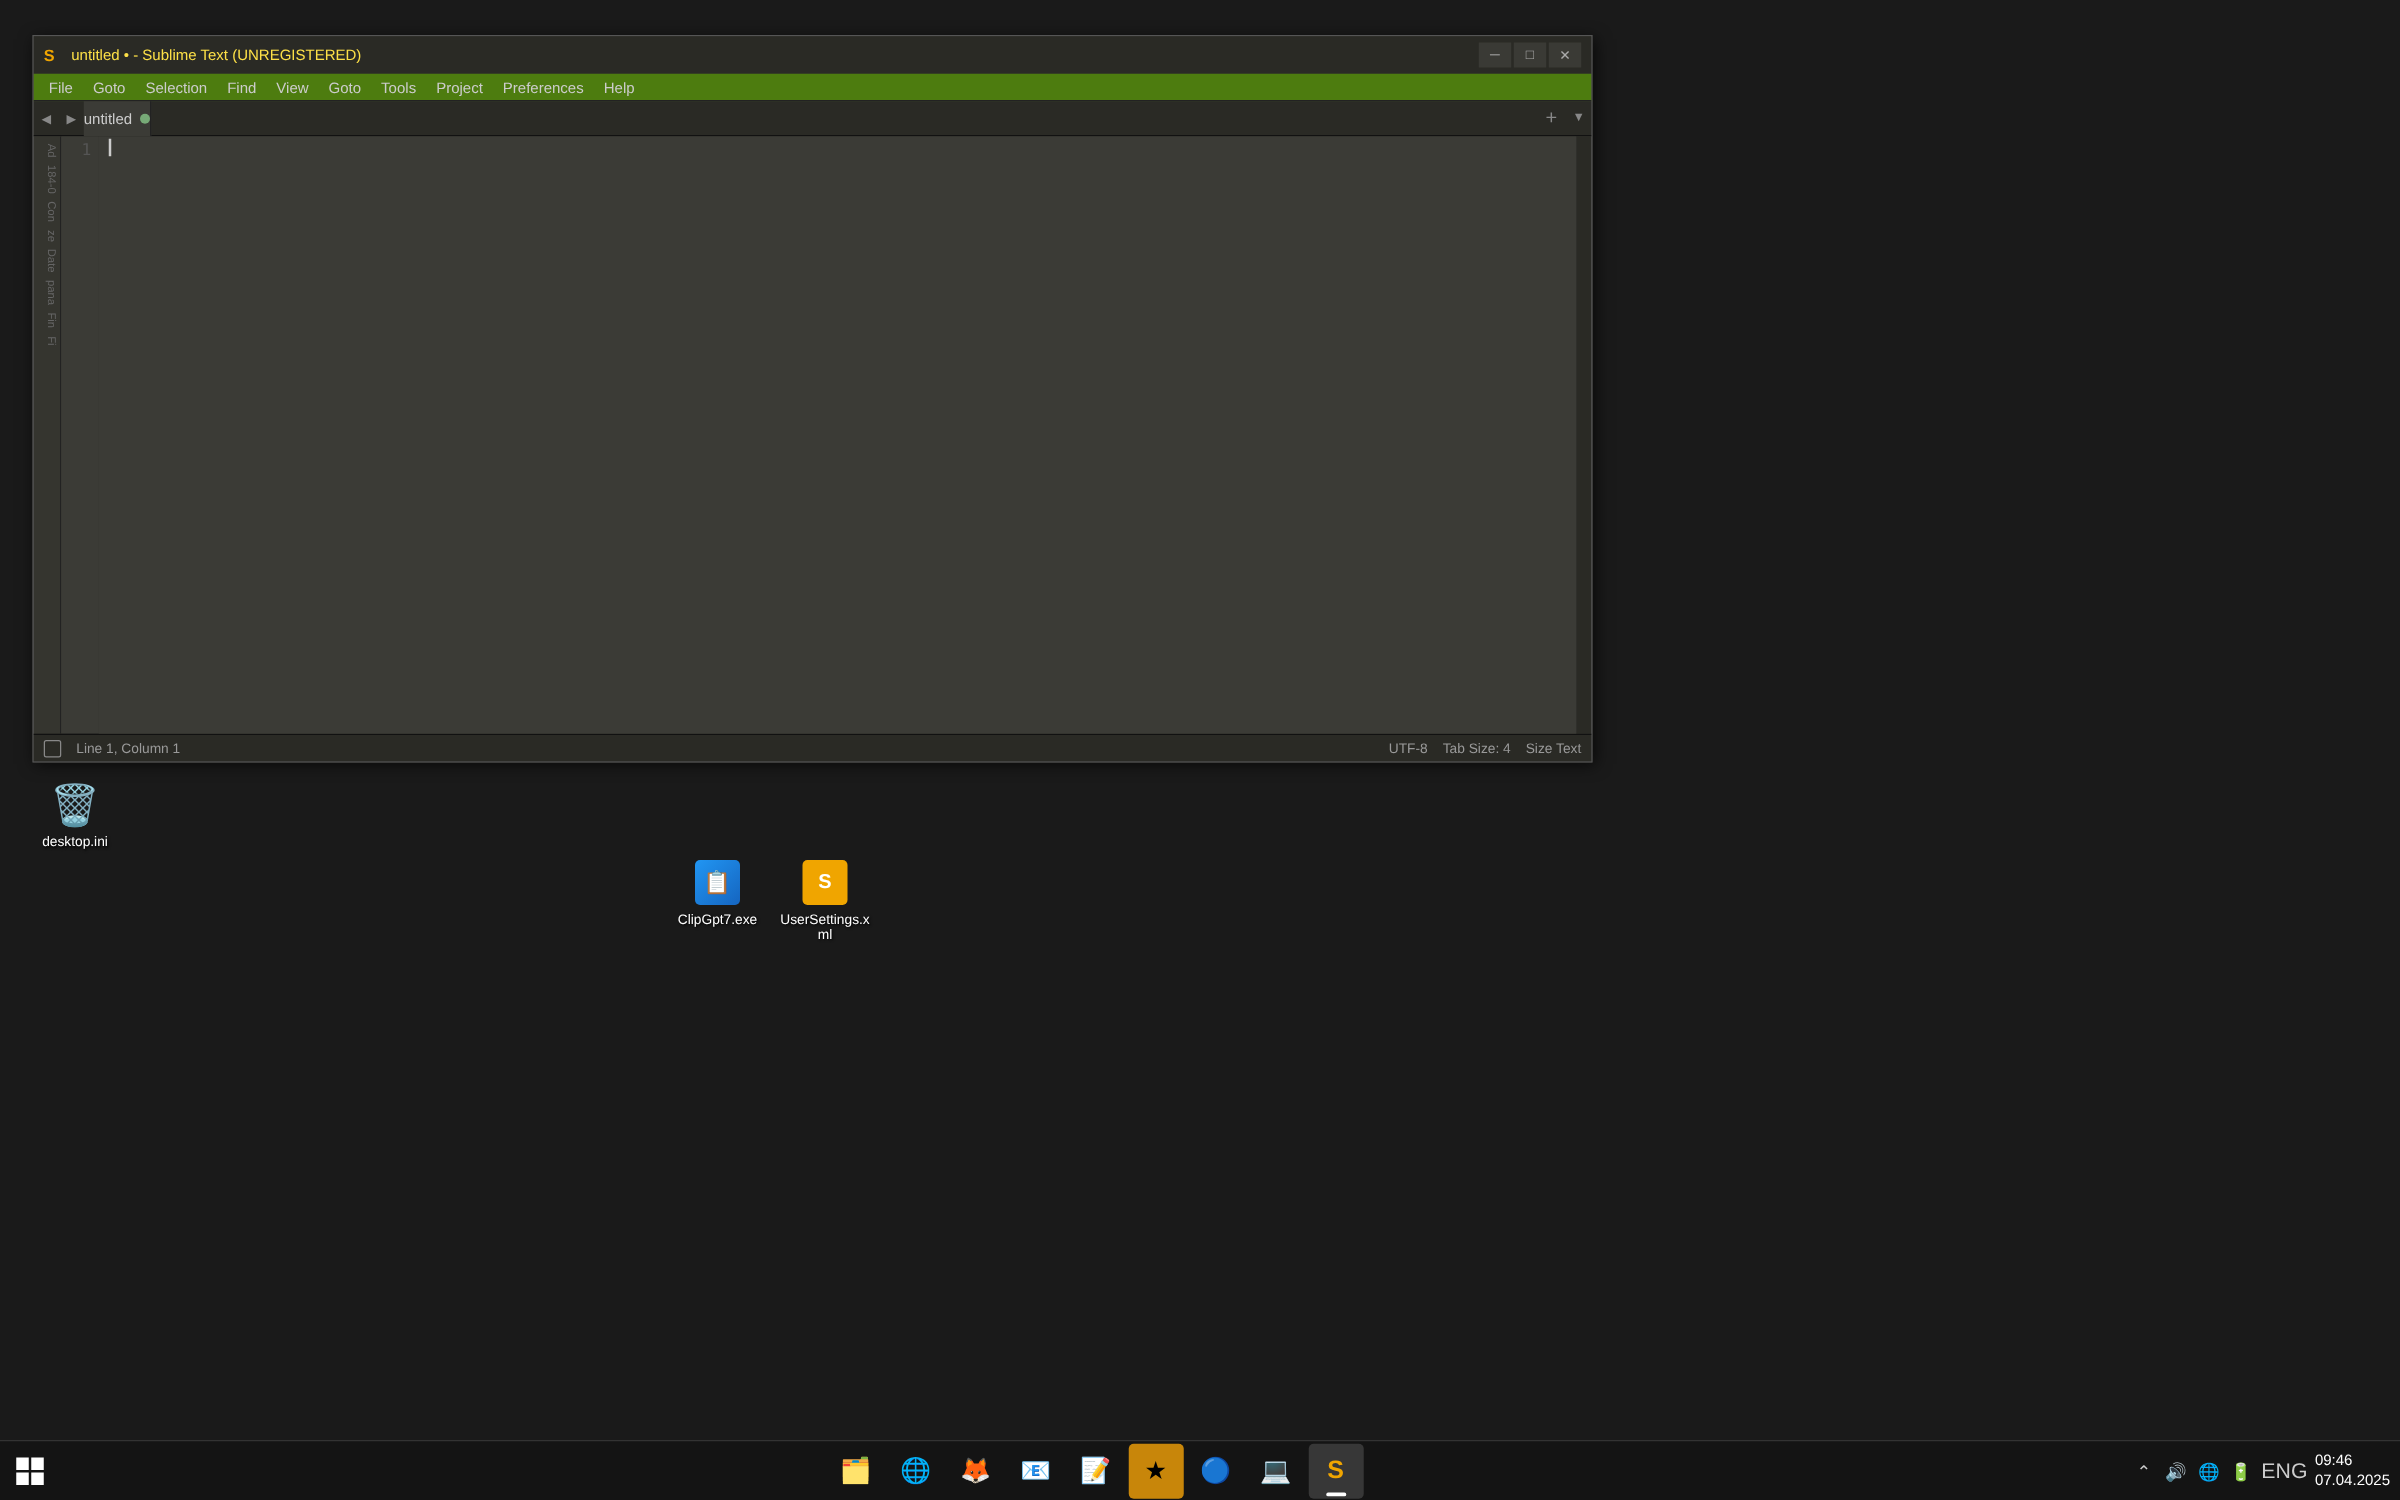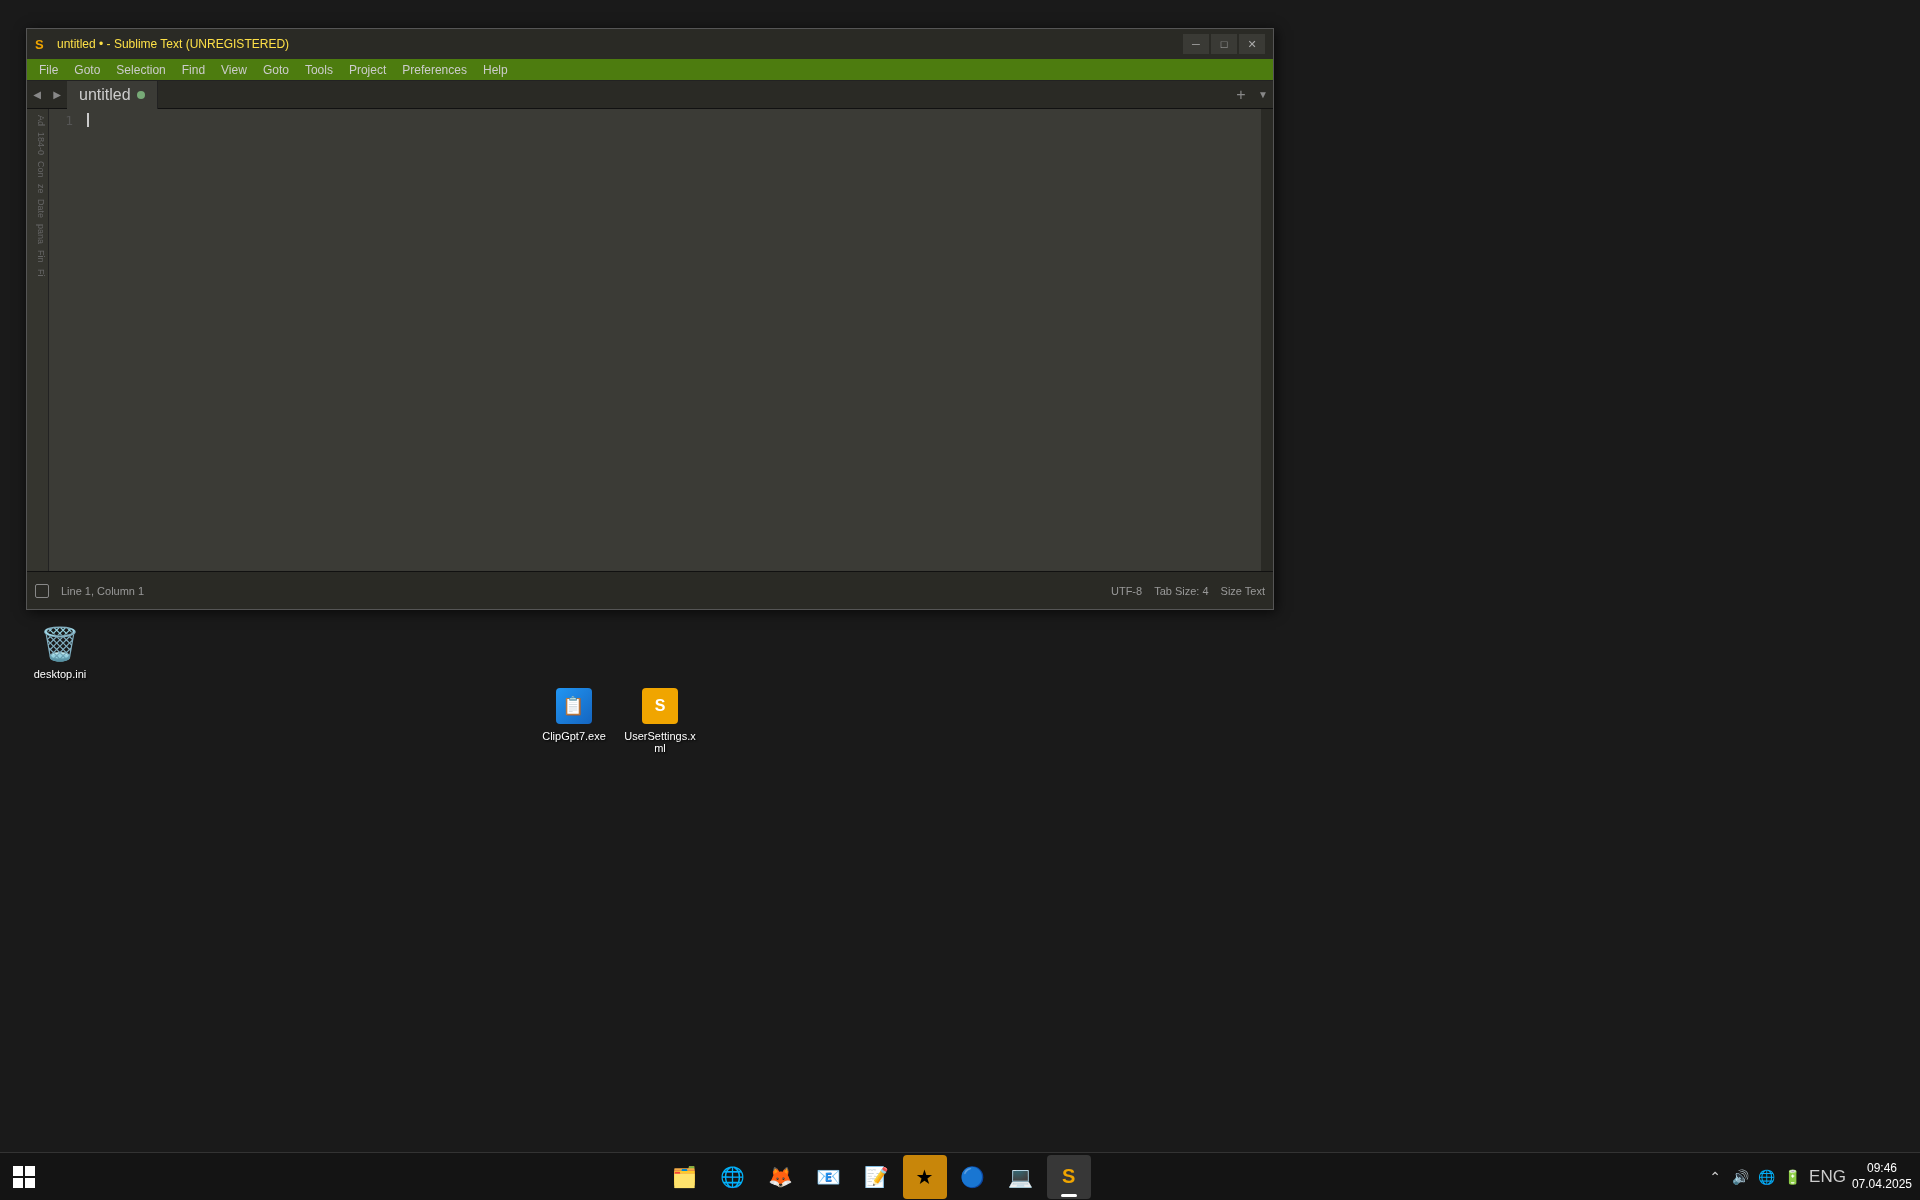--- a/index.html
+++ b/index.html
@@ -137,24 +137,24 @@
       cursor: pointer;
       display: flex;
       align-items: center;
       justify-content: center;
       font-size: 10px;
     }
     .tab {
       height: 28px;
       display: flex;
       align-items: center;
-      padding: 0 12px;
+      padding: 0 0;
       background: #3b3b36;
       color: #ccc;
-      font-size: 16px;
+      font-size: 12px;
       border-right: 1px solid #222;
       position: relative;
       cursor: pointer;
       gap: 6px;
     }
     .tab .tab-dot {
       width: 8px;
       height: 8px;
       border-radius: 50%;
       background: #7a7;
@@ -244,21 +244,21 @@
 
     
     .scrollbar-v {
       width: 12px;
       background: #2a2a25;
       flex-shrink: 0;
     }
 
     
     .status-bar {
-      height: 38px;
+      height: 22px;
       background: #2a2a25;
       display: flex;
       align-items: center;
       padding: 0 8px;
       flex-shrink: 0;
       border-top: 1px solid #111;
       gap: 12px;
     }
     .status-icon {
       width: 14px;
@@ -342,21 +342,21 @@
       cursor: pointer;
     }
     .tray-text {
       color: #ccc;
       font-size: 17px;
       text-align: right;
     }
     .tray-time {
       font-size: 12px;
       color: #fff;
-      text-align: center;
+      text-align: left;
       line-height: 1.3;
     }
 
     
     .win-logo {
       display: grid;
       grid-template-columns: 1fr 1fr;
       grid-template-rows: 1fr 1fr;
       gap: 2px;
       width: 22px;

